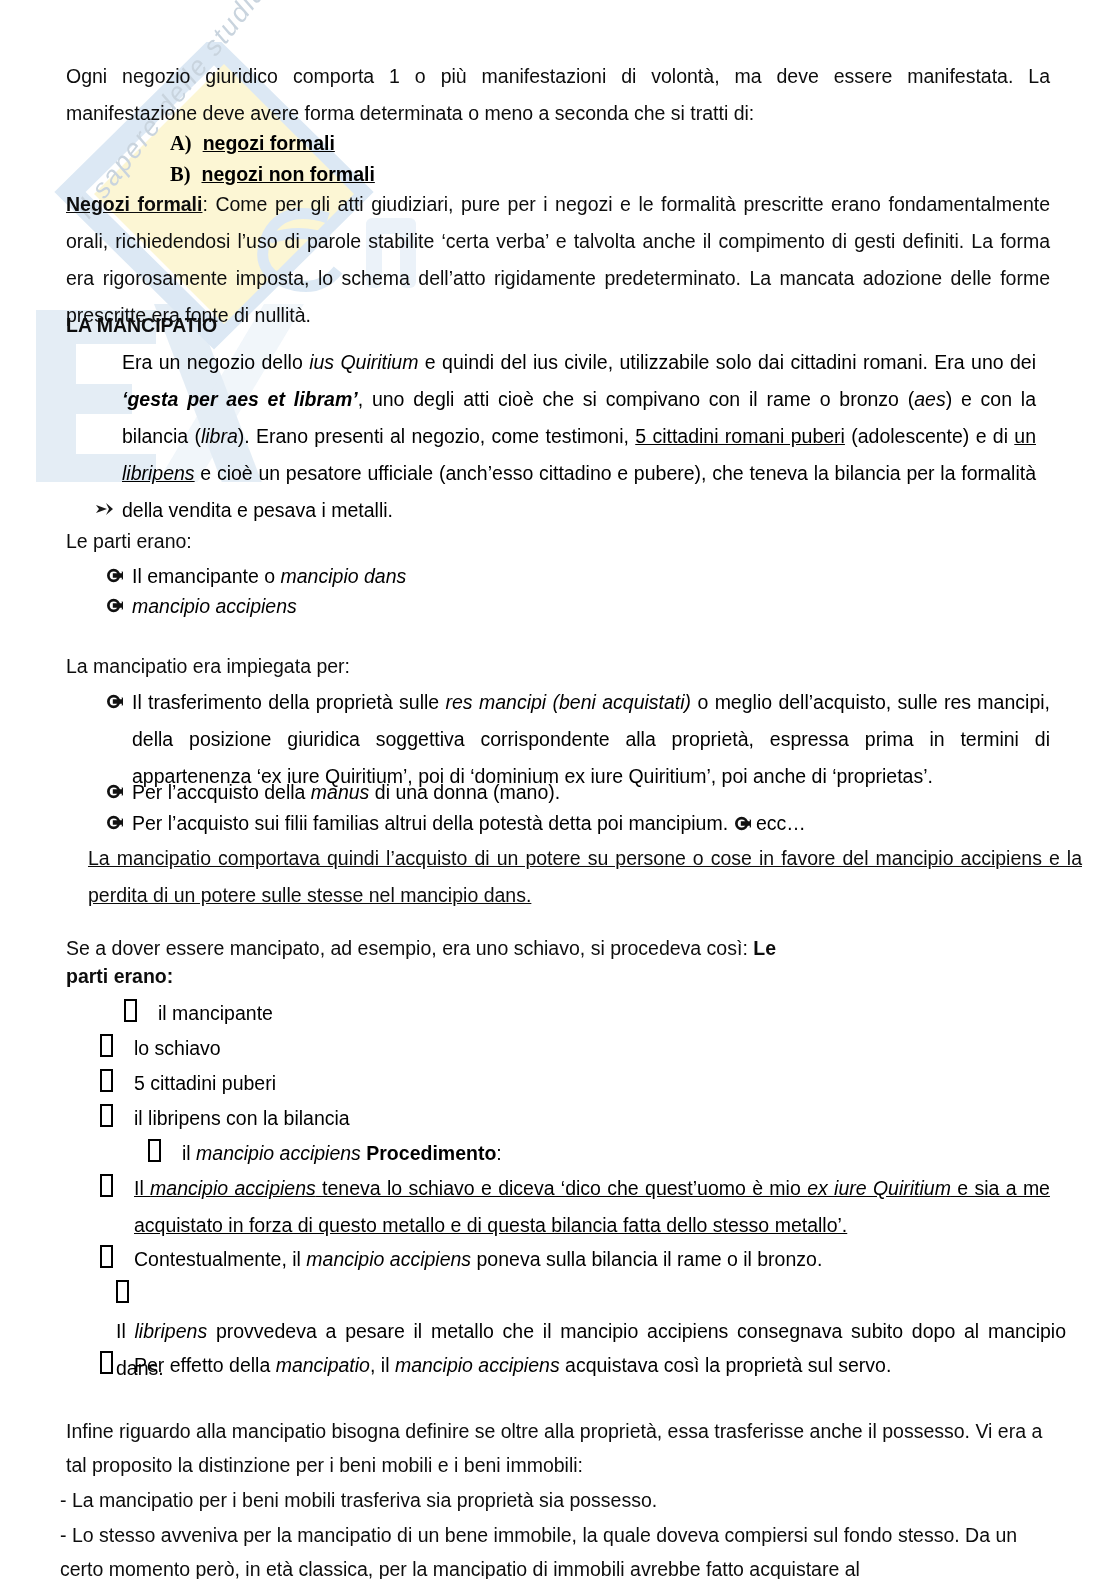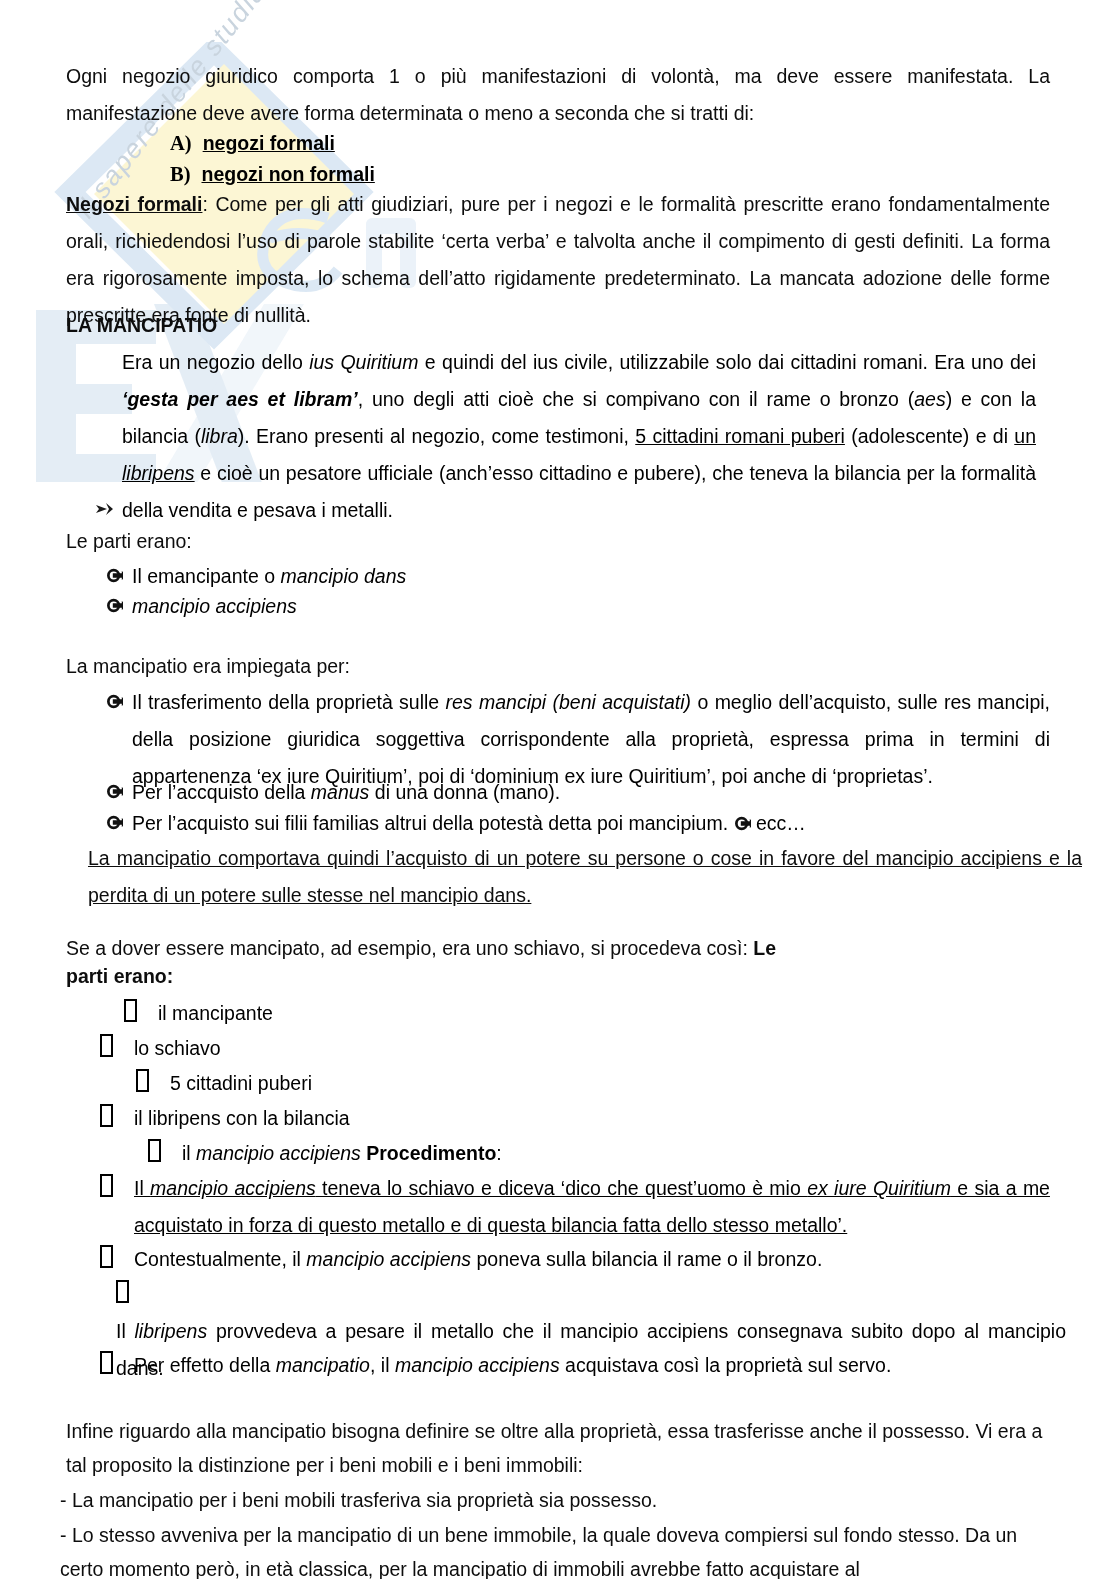--- a/index.html
+++ b/index.html
@@ -261,21 +261,21 @@
     <div class="p b" style="left:66px; top:958px;">parti erano:</div>
 
     <div class="bullet-row" style="left:100px; top:995px; width:950px;margin-left:24px;">
       <span class="bullet-glyph" style="width:34px;"><span class="tofu"></span></span>
       <span class="bullet-body">il mancipante</span>
     </div>
     <div class="bullet-row" style="left:100px; top:1030px; width:950px;">
       <span class="bullet-glyph" style="width:34px;"><span class="tofu"></span></span>
       <span class="bullet-body">lo schiavo</span>
     </div>
-    <div class="bullet-row" style="left:100px; top:1065px; width:950px;margin-left:36px;">
+    <div class="bullet-row" style="left:100px; top:1065px; width:950px;">
       <span class="bullet-glyph" style="width:34px;"><span class="tofu"></span></span>
       <span class="bullet-body">5 cittadini puberi</span>
     </div>
     <div class="bullet-row" style="left:100px; top:1100px; width:950px;">
       <span class="bullet-glyph" style="width:34px;"><span class="tofu"></span></span>
       <span class="bullet-body">il libripens con la bilancia</span>
     </div>
     <div class="bullet-row" style="left:100px; top:1135px; width:950px;padding-left:48px;">
       <span class="bullet-glyph" style="width:34px;"><span class="tofu"></span></span>
       <span class="bullet-body">

